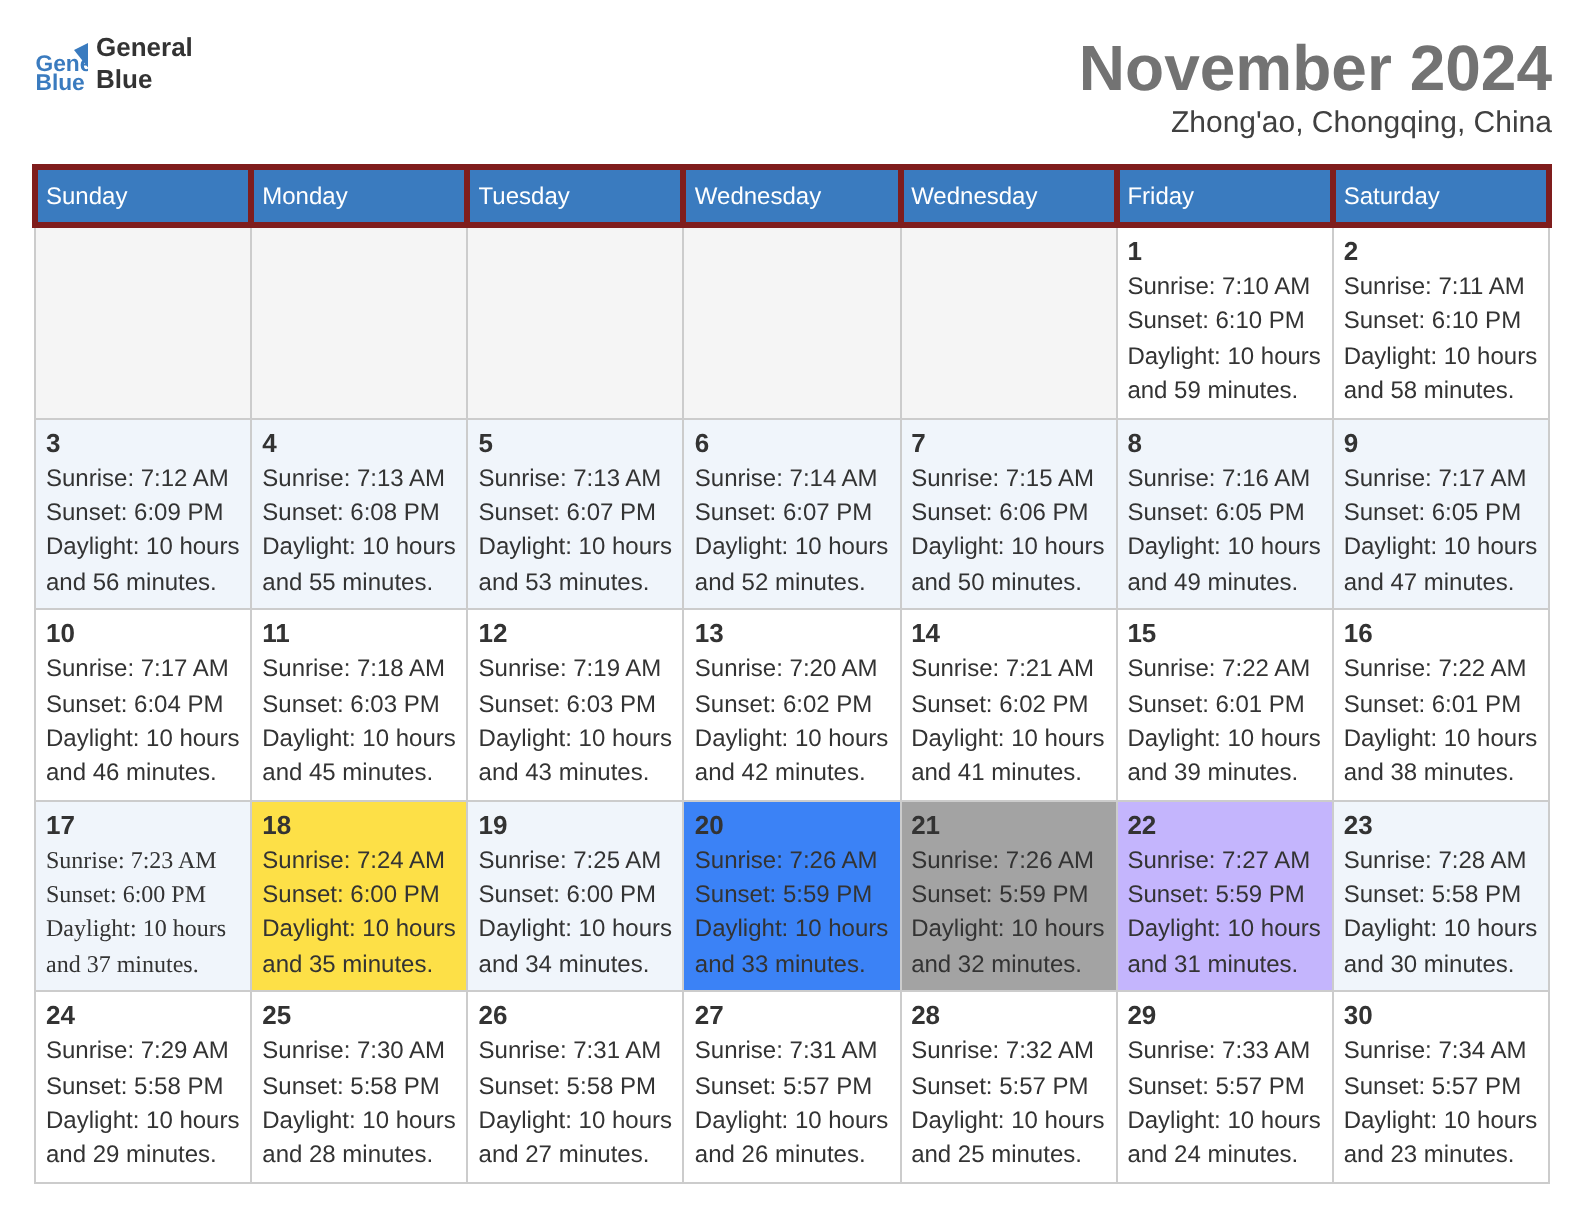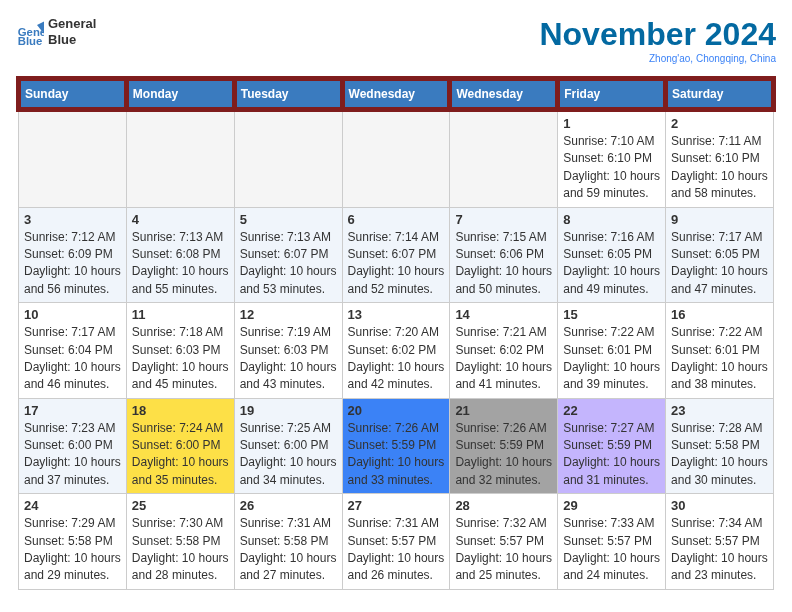--- a/index.html
+++ b/index.html
@@ -33,39 +33,39 @@
     .logo-icon {
       width: 28px;
       height: 28px;
     }
     .title-block {
       text-align: right;
     }
     .month-title {
       font-size: 32px;
       font-weight: bold;
-      color: #0369a1;
+      color: #737373;
     }
     .location {
-      font-size: 10px;
-      color: #3b82f6;
+      font-size: 15px;
+      color: #404040;
     }
     .calendar {
       width: 100%;
       border-collapse: collapse;
       table-layout: fixed;
     }
     .calendar th {
       background: #3a7bbf;
       color: #fff;
       font-size: 12px;
-      font-weight: bold;
+      font-weight: normal;
       padding: 6px 4px;
       text-align: left;
-      border: 5px solid #7f1d1d;
+      border: 3px solid #7f1d1d;
     }
     .calendar td {
       border: 1px solid #ccc;
       vertical-align: top;
       padding: 4px 5px;
       font-size: 10.5px;
       height: 88px;
       background: #fff;
     }
     .calendar td.empty {
@@ -225,21 +225,21 @@
         <td>
           <span class="day-number">16</span>
           <div class="day-info" style="white-space: pre-line;">Sunrise: 7:22 AM
 Sunset: 6:01 PM
 Daylight: 10 hours and 38 minutes.</div>
         </td>
       </tr>
       <tr>
         <td style="background: rgb(240, 245, 251);">
           <span class="day-number">17</span>
-          <div class="day-info" style="white-space: pre-line;">Sunrise: 7:23 AM
+          <div class="day-info" style="white-space: pre-line; font-family: Liberation Serif, serif;">Sunrise: 7:23 AM
 Sunset: 6:00 PM
 Daylight: 10 hours and 37 minutes.</div>
         </td>
         <td style="background: #fde047;">
           <span class="day-number">18</span>
           <div class="day-info" style="white-space: pre-line;">Sunrise: 7:24 AM
 Sunset: 6:00 PM
 Daylight: 10 hours and 35 minutes.</div>
         </td>
         <td style="background: rgb(240, 245, 251);">

